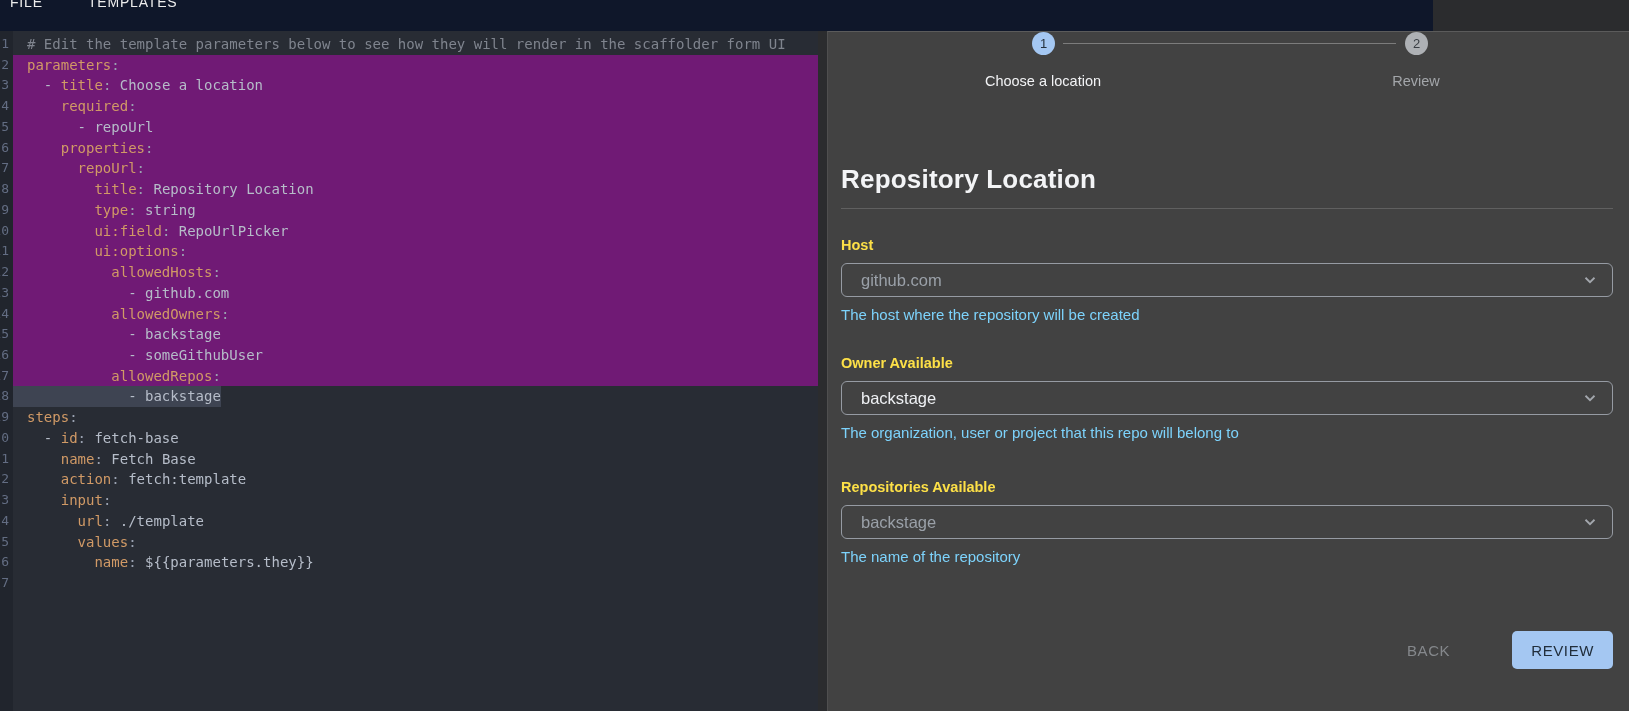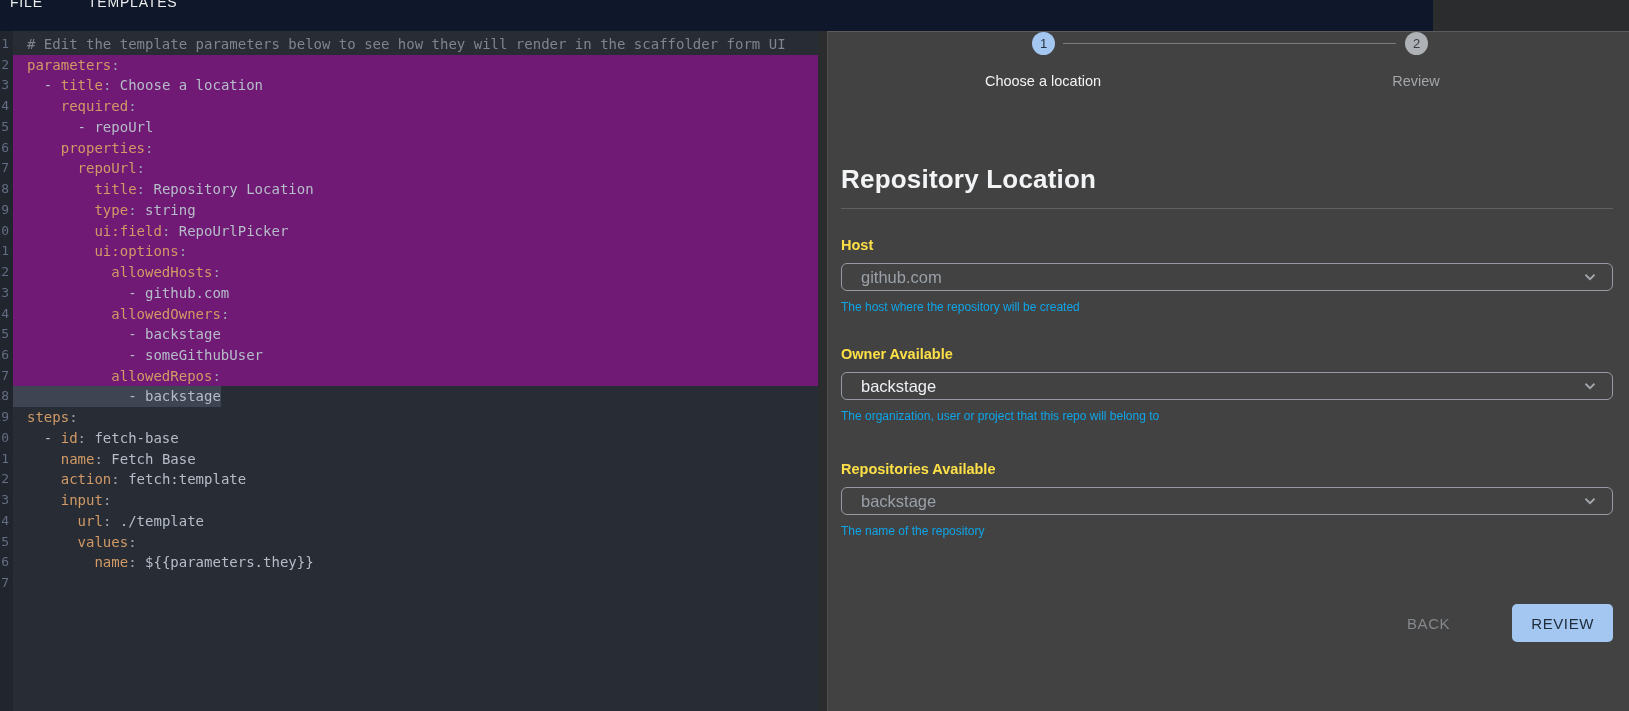--- a/index.html
+++ b/index.html
@@ -37,27 +37,27 @@
   .circle{position:absolute;top:0;width:23px;height:23px;border-radius:50%;background:#aeb1b5;color:#3a3f45;
           font-size:13px;display:flex;align-items:center;justify-content:center;}
   .circle.active{background:#a4c7f2;color:#25313d;}
   .steplabel{position:absolute;top:41px;width:300px;text-align:center;font-size:14.5px;color:#a3a6aa;}
   .steplabel.active{color:#f2f3f5;}
 
   .ftitle{margin:58px 0 0 0;font-size:26px;font-weight:bold;color:#f3f4f6;letter-spacing:.2px;}
   .divider{margin-top:13px;height:1px;background:rgba(255,255,255,.16);}
 
   .fg .f-label{font-size:14.5px;font-weight:bold;color:#fde047;}
-  .select{margin-top:10px;height:28px;box-sizing:border-box;border:1px solid #969ba3;border-radius:6px;
+  .select{margin-top:10px;height:34px;box-sizing:border-box;border:1px solid #969ba3;border-radius:6px;
           display:flex;align-items:center;padding:0 46px 0 19px;position:relative;cursor:pointer;}
   .selval{font-size:16.5px;}
   .sel-on .selval{color:#eef0f3;}
   .sel-off .selval{color:#9aa0a8;}
   .chev{position:absolute;right:13px;top:50%;margin-top:-9px;width:18px;height:18px;}
-  .helper{margin-top:9px;font-size:12px;color:#0ea5e9;}
+  .helper{margin-top:9px;font-size:15px;color:#7dd3fc;}
 
   .btnrow{display:flex;justify-content:flex-end;align-items:center;margin-top:66px;}
   .back{background:none;border:none;color:#85888c;font-family:"Liberation Sans",sans-serif;font-size:15px;
         letter-spacing:.6px;padding:8px 16px;margin-right:46px;cursor:pointer;}
   .review{background:#a4c7f2;border:none;border-radius:5px;height:38px;padding:0 19px;color:#212e3b;
           font-family:"Liberation Sans",sans-serif;font-size:15px;letter-spacing:.6px;font-weight:500;cursor:pointer;}
 </style>
 </head>
 <body>
 

